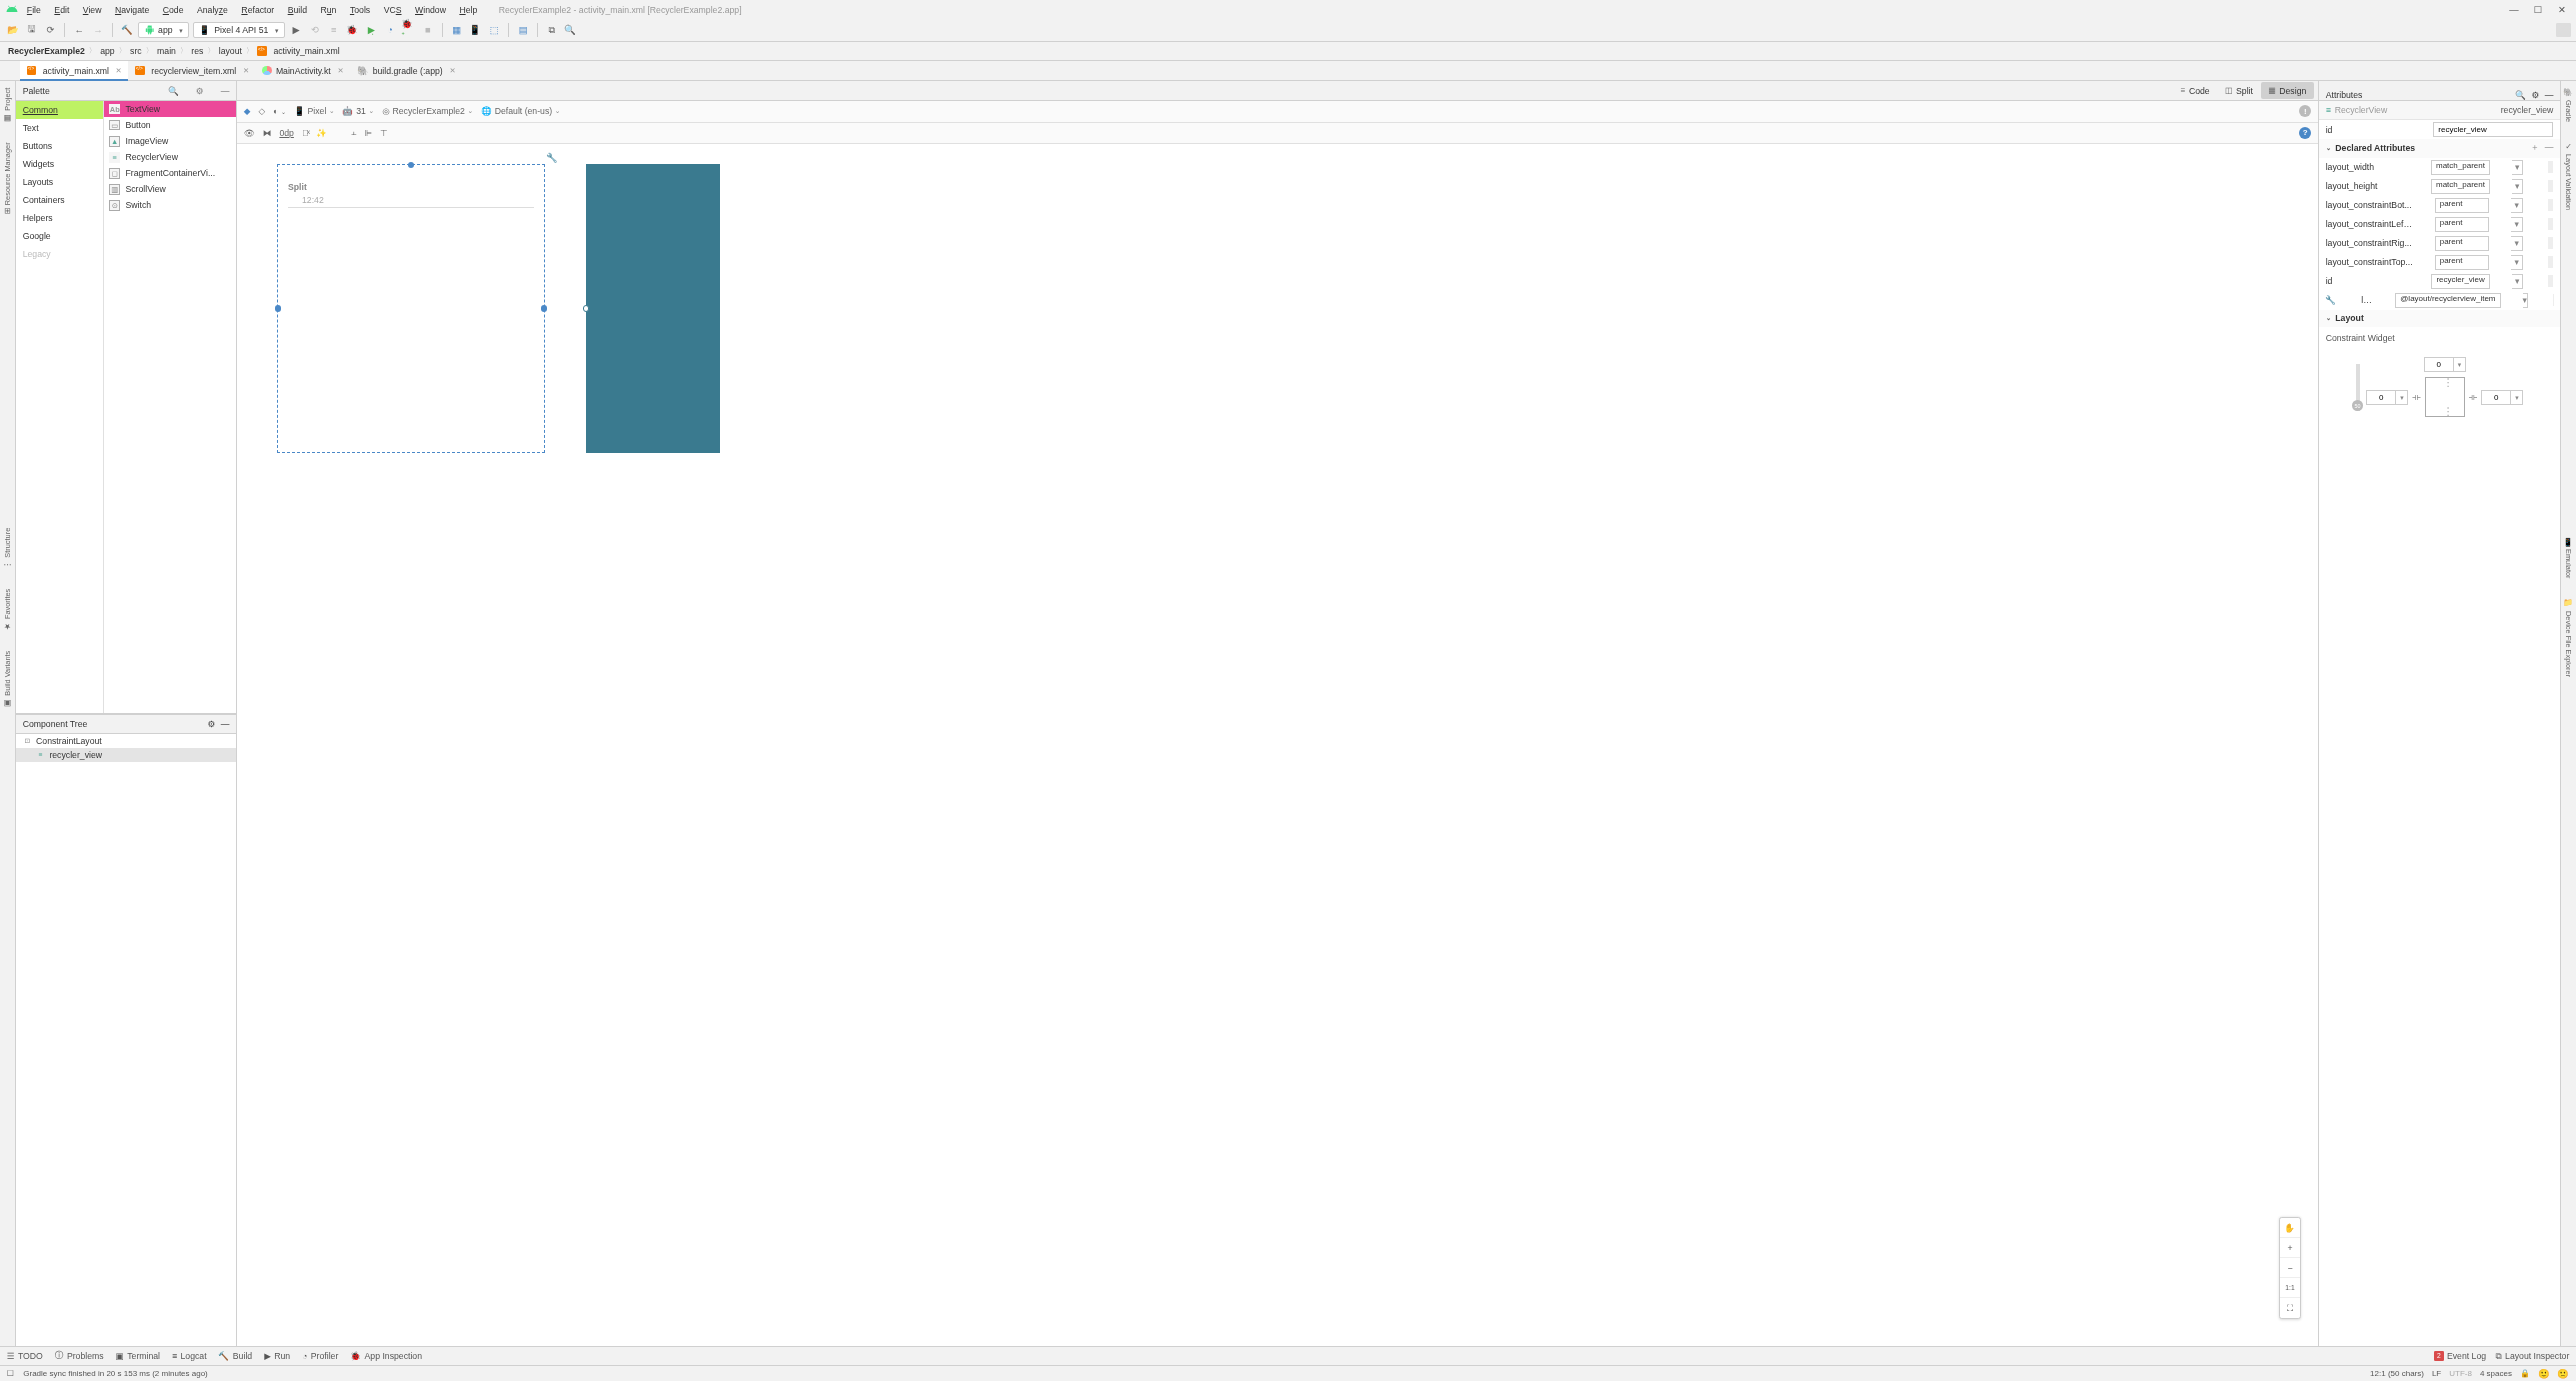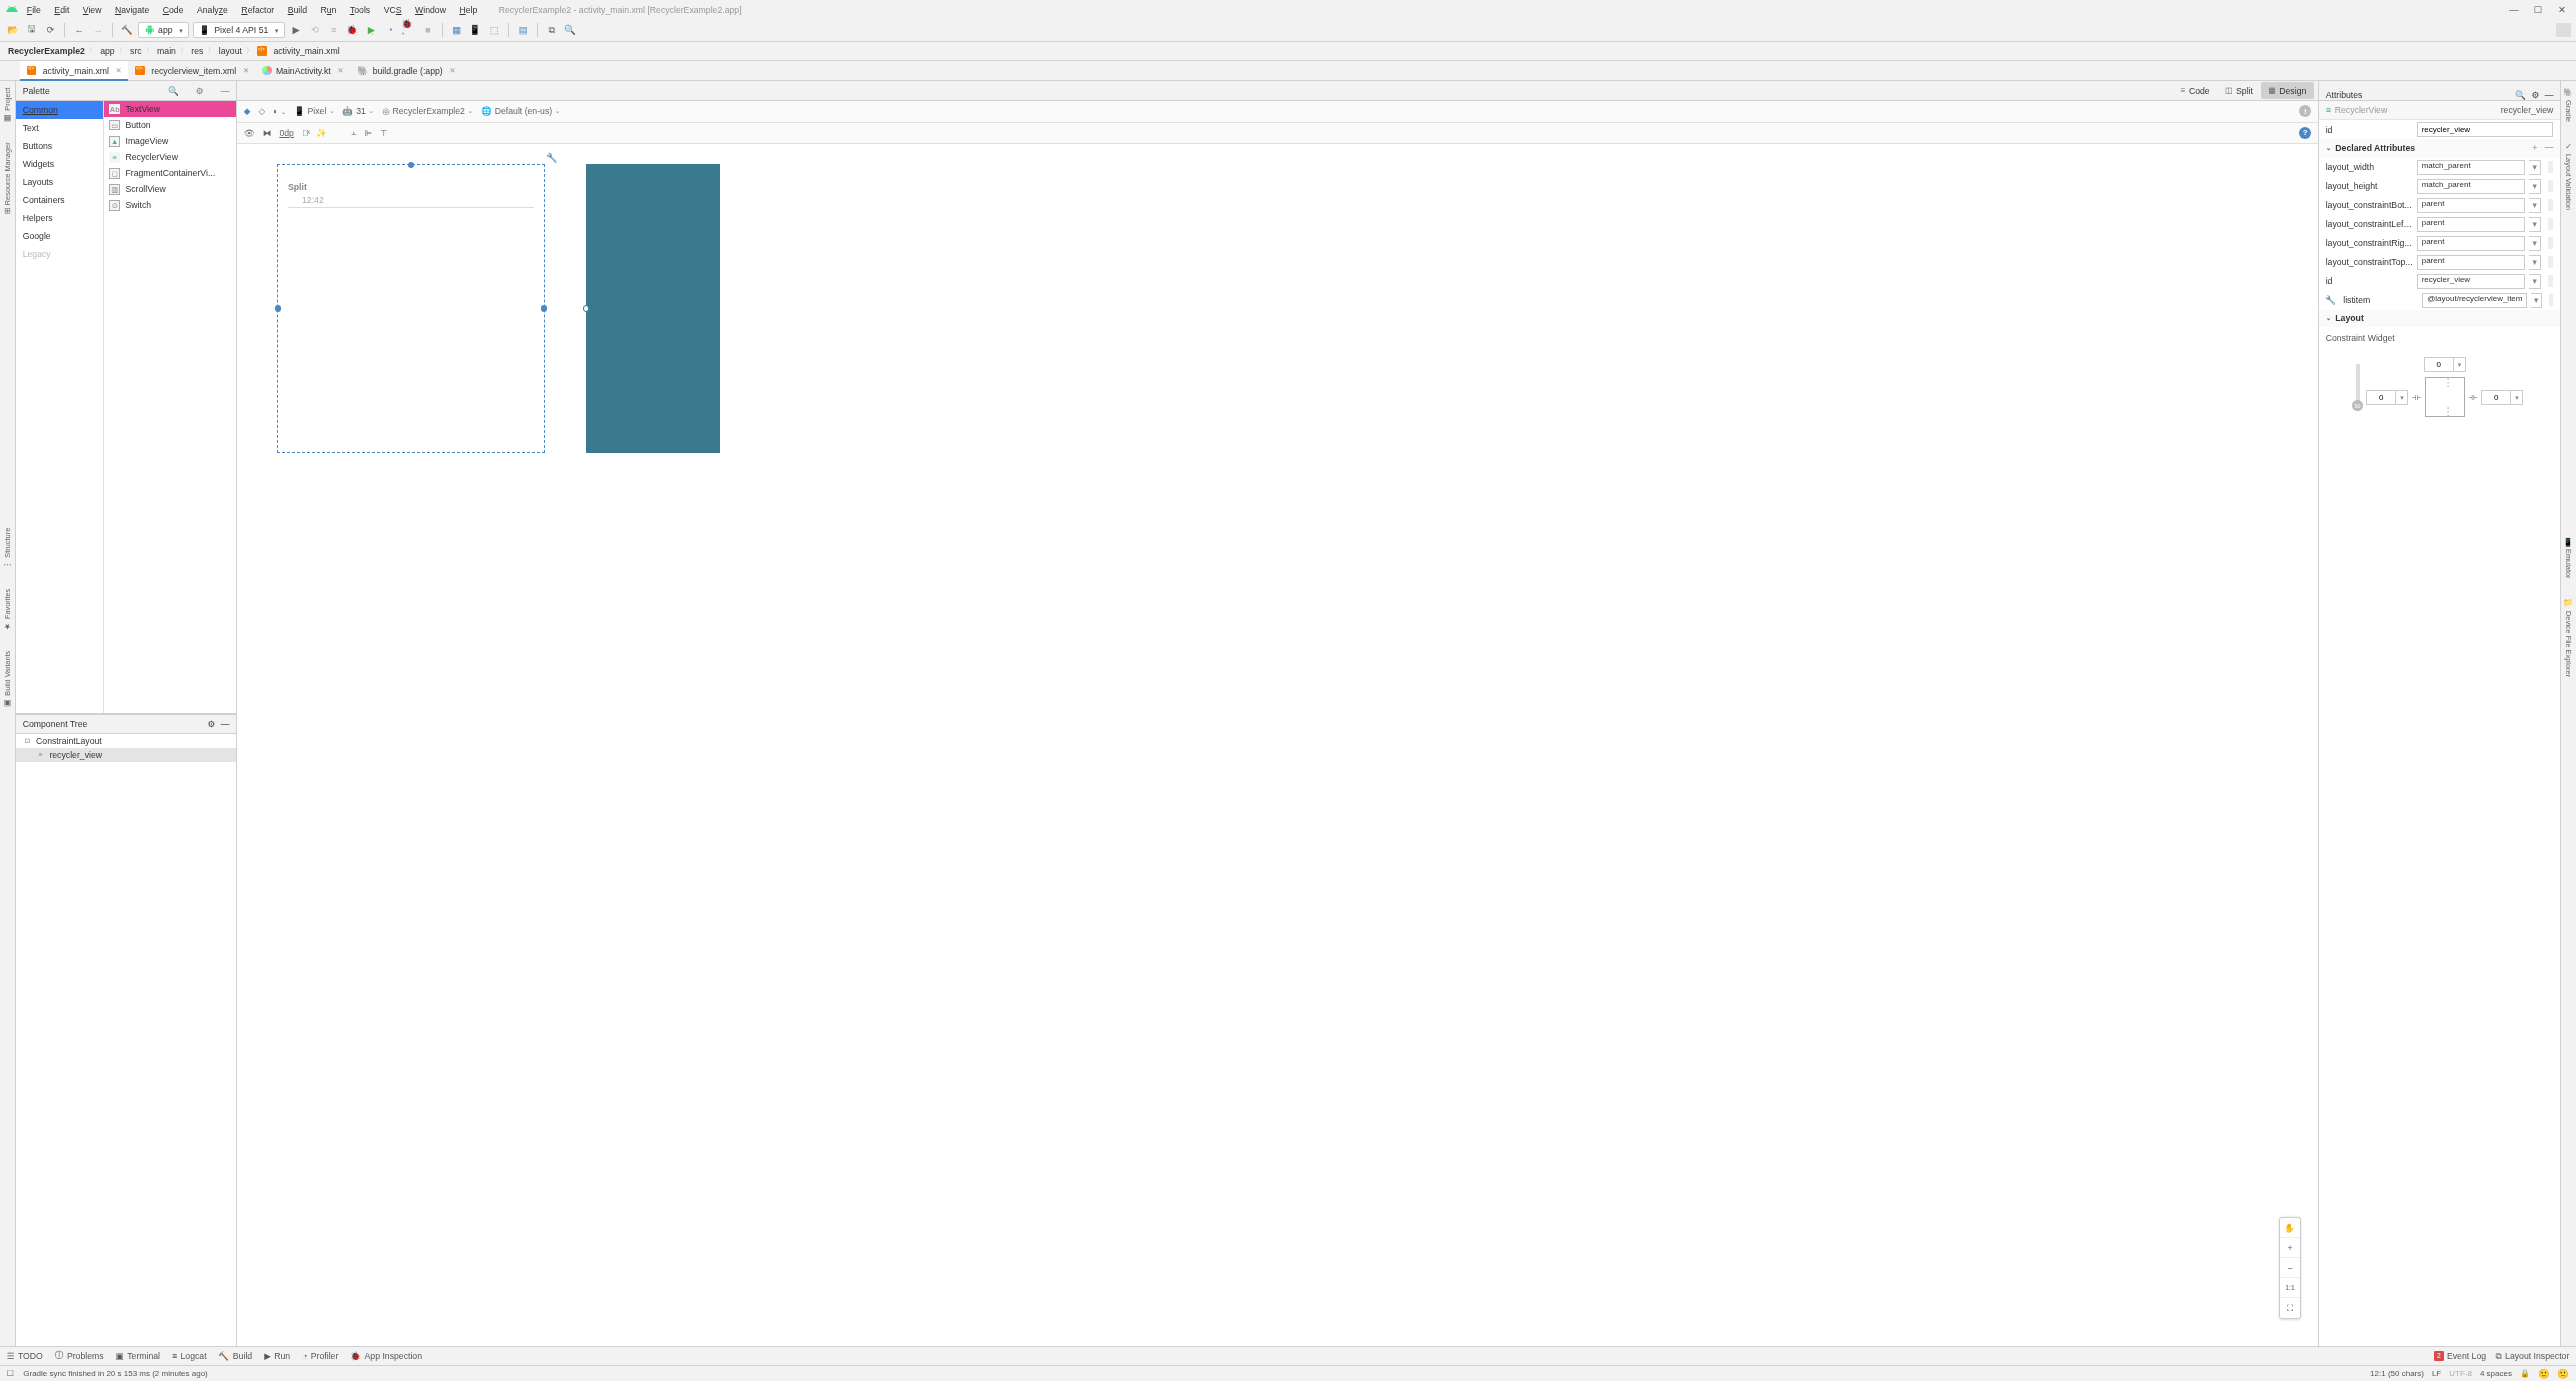--- a/index.html
+++ b/index.html
@@ -54,21 +54,21 @@
 .main-columns { flex: 1; display: flex; min-width: 0; }
 
 
 .left-panel { width: 221px; display: flex; flex-direction: column; border-right: 0.7px solid #d0d0d0; background: #fff;}
 .panel-header { display: flex; align-items: center; height: 20px; padding: 0 6.7px; background: #f2f2f2; border-bottom: 0.7px solid #d0d0d0; gap: 17px;}
 .panel-header .title { flex: 1; }
 .panel-header .hicon { color: #777; font-size: 8.7px;}
 .palette-body { flex: 1; display: flex; min-height: 0; border-bottom: 0.7px solid #d0d0d0;}
 .palette-cats { width: 87px; background: #fff; overflow: hidden;}
 .palette-cats .cat { padding: 4px 6.7px; }
-.palette-cats .cat.sel { background: #3b82f6; text-decoration: underline; }
+.palette-cats .cat.sel { background: #bef264; text-decoration: underline; }
 .palette-items { flex: 1; background: #fff; border-left: 0.7px solid #e0e0e0;}
 .pitem { display: flex; align-items: center; padding: 2.7px 5.4px; gap: 5.4px;}
 .pitem.sel { background: #ec4899;}
 .picon { width:10.7px; height:10.7px; display:flex; align-items:center; justify-content:center; color:#888; font-size:7.4px; border:0.7px solid #aaa; background:#f5f5f5;}
 .picon.text{ border:none; color:#999; font-weight:bold;}
 .picon.list{ border:none; color:#5a9; }
 
 
 .comptree-header { display:flex; align-items:center; height:20px; padding:0 6.7px; background:#f2f2f2; border-bottom:0.7px solid #d0d0d0; border-top:0.7px solid #d0d0d0; gap:5.4px;}
 .comptree-body { flex:1; background:#fff; overflow:auto;}
@@ -107,21 +107,21 @@
 .zoom-controls div:last-child{border-bottom:none;}
 
 .canvas-breadcrumb{ height:17.5px; display:flex; align-items:center; padding:0 10.7px; gap:5.4px; background:#f2f2f2; border-top:0.7px solid #d0d0d0; color:#777; font-size:8px;}
 
 
 .right-panel { width:242px; display:flex; flex-direction:column; border-left:0.7px solid #d0d0d0; background:#fff;}
 .attr-header{ display:flex; align-items:flex-end; height:20px; padding:0 6.7px; background:#f2f2f2; border-bottom:0.7px solid #d0d0d0; gap:5.4px;}
 .attr-header .title{flex:1;}
 .attr-type-row{ display:flex; align-items:center; height:19px; padding:0 6.7px; background:#f7f7f7; border-bottom:0.7px solid #e5e5e5; color:#999;}
 .attr-type-row .spacer{flex:1;}
-.attr-row{ display:flex; align-items:center; min-height:19px; padding:1.3px 6.7px; gap:4px;}
+.attr-row{ display:flex; align-items:center; min-height:19px; padding:1.3px 6.7px; gap:22px;}
 .attr-row .label{ width:87px; white-space:nowrap; overflow:hidden; text-overflow:ellipsis;}
 .attr-row input, .attr-row .value{ flex:1; height:14.8px; border:0.7px solid #ccc; padding:0 4px; font-size:8px; background:#fff;}
 .attr-row .dd{ width:12px; text-align:center; color:#888; border:0.7px solid #ccc; border-left:none; height:14.8px; line-height:13.4px;}
 .attr-row .flag{ width:5.4px; height:12px; background:#eee; margin-left:2.7px;}
 .section-hdr{ display:flex; align-items:center; padding:3.4px 6.7px; font-weight:700; gap:4px; background:#fafafa;}
 .section-hdr .chev{ font-size:6.7px; color:#666;}
 .section-hdr .tools{margin-left:auto; display:flex; gap:5.4px; color:#888; font-weight:normal;}
 .constraint-widget{ padding:6.7px; display:flex; flex-direction:column; gap:14px;}
 .cw-title{ color:#555;}
 .cw-box{ width:40px; height:40px; border:0.7px solid #aaa; position:relative;}

